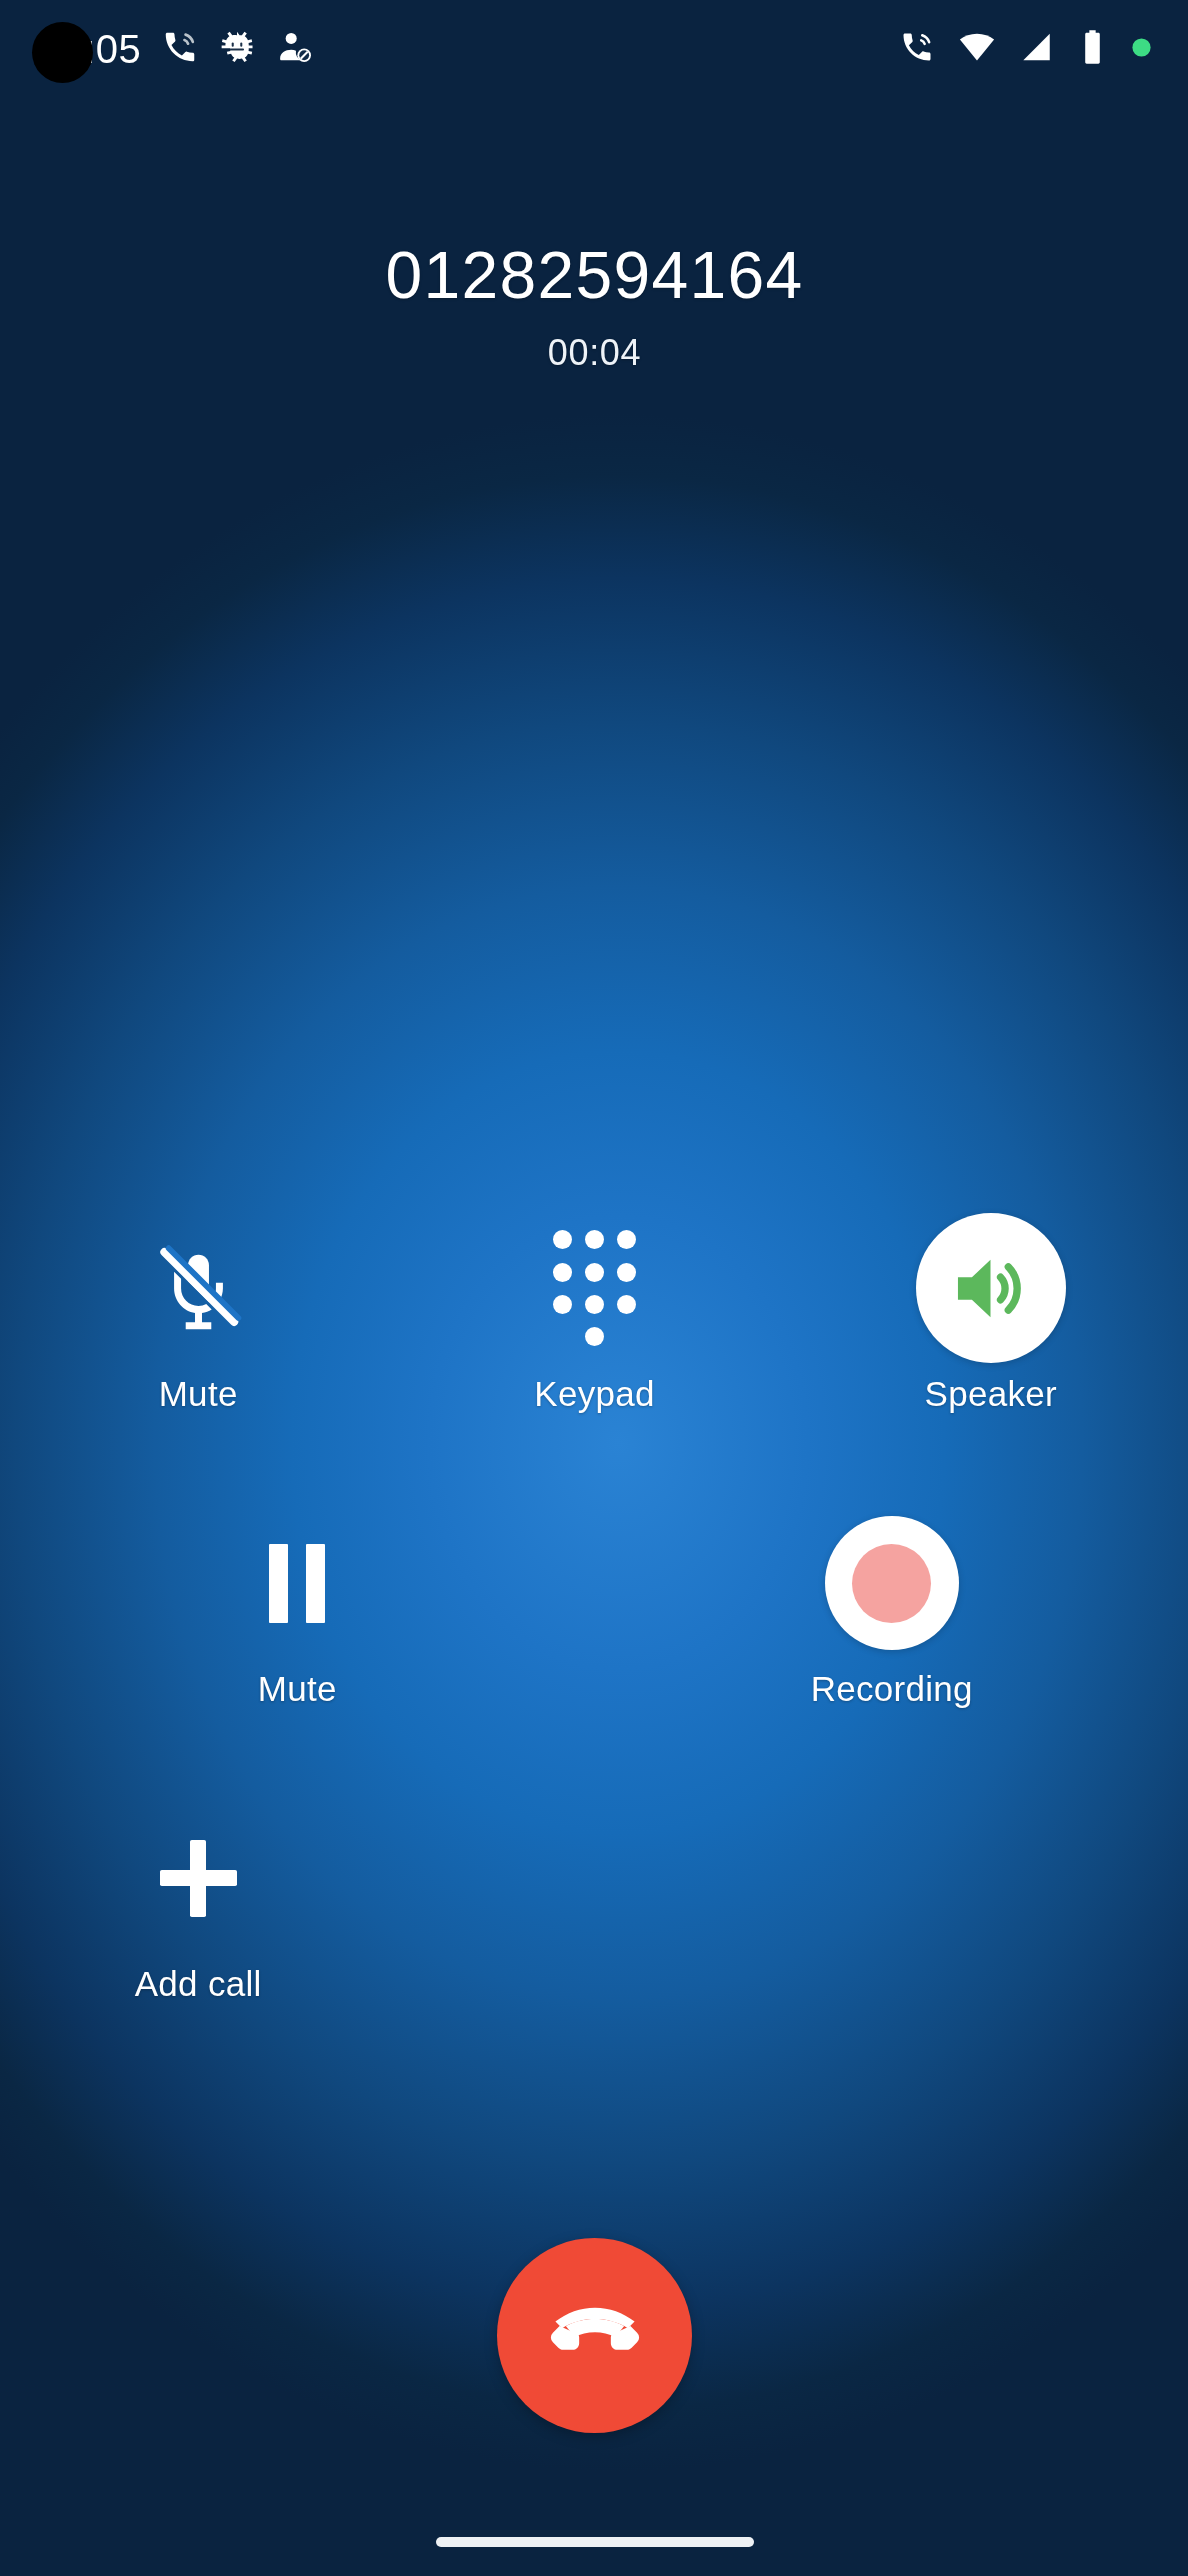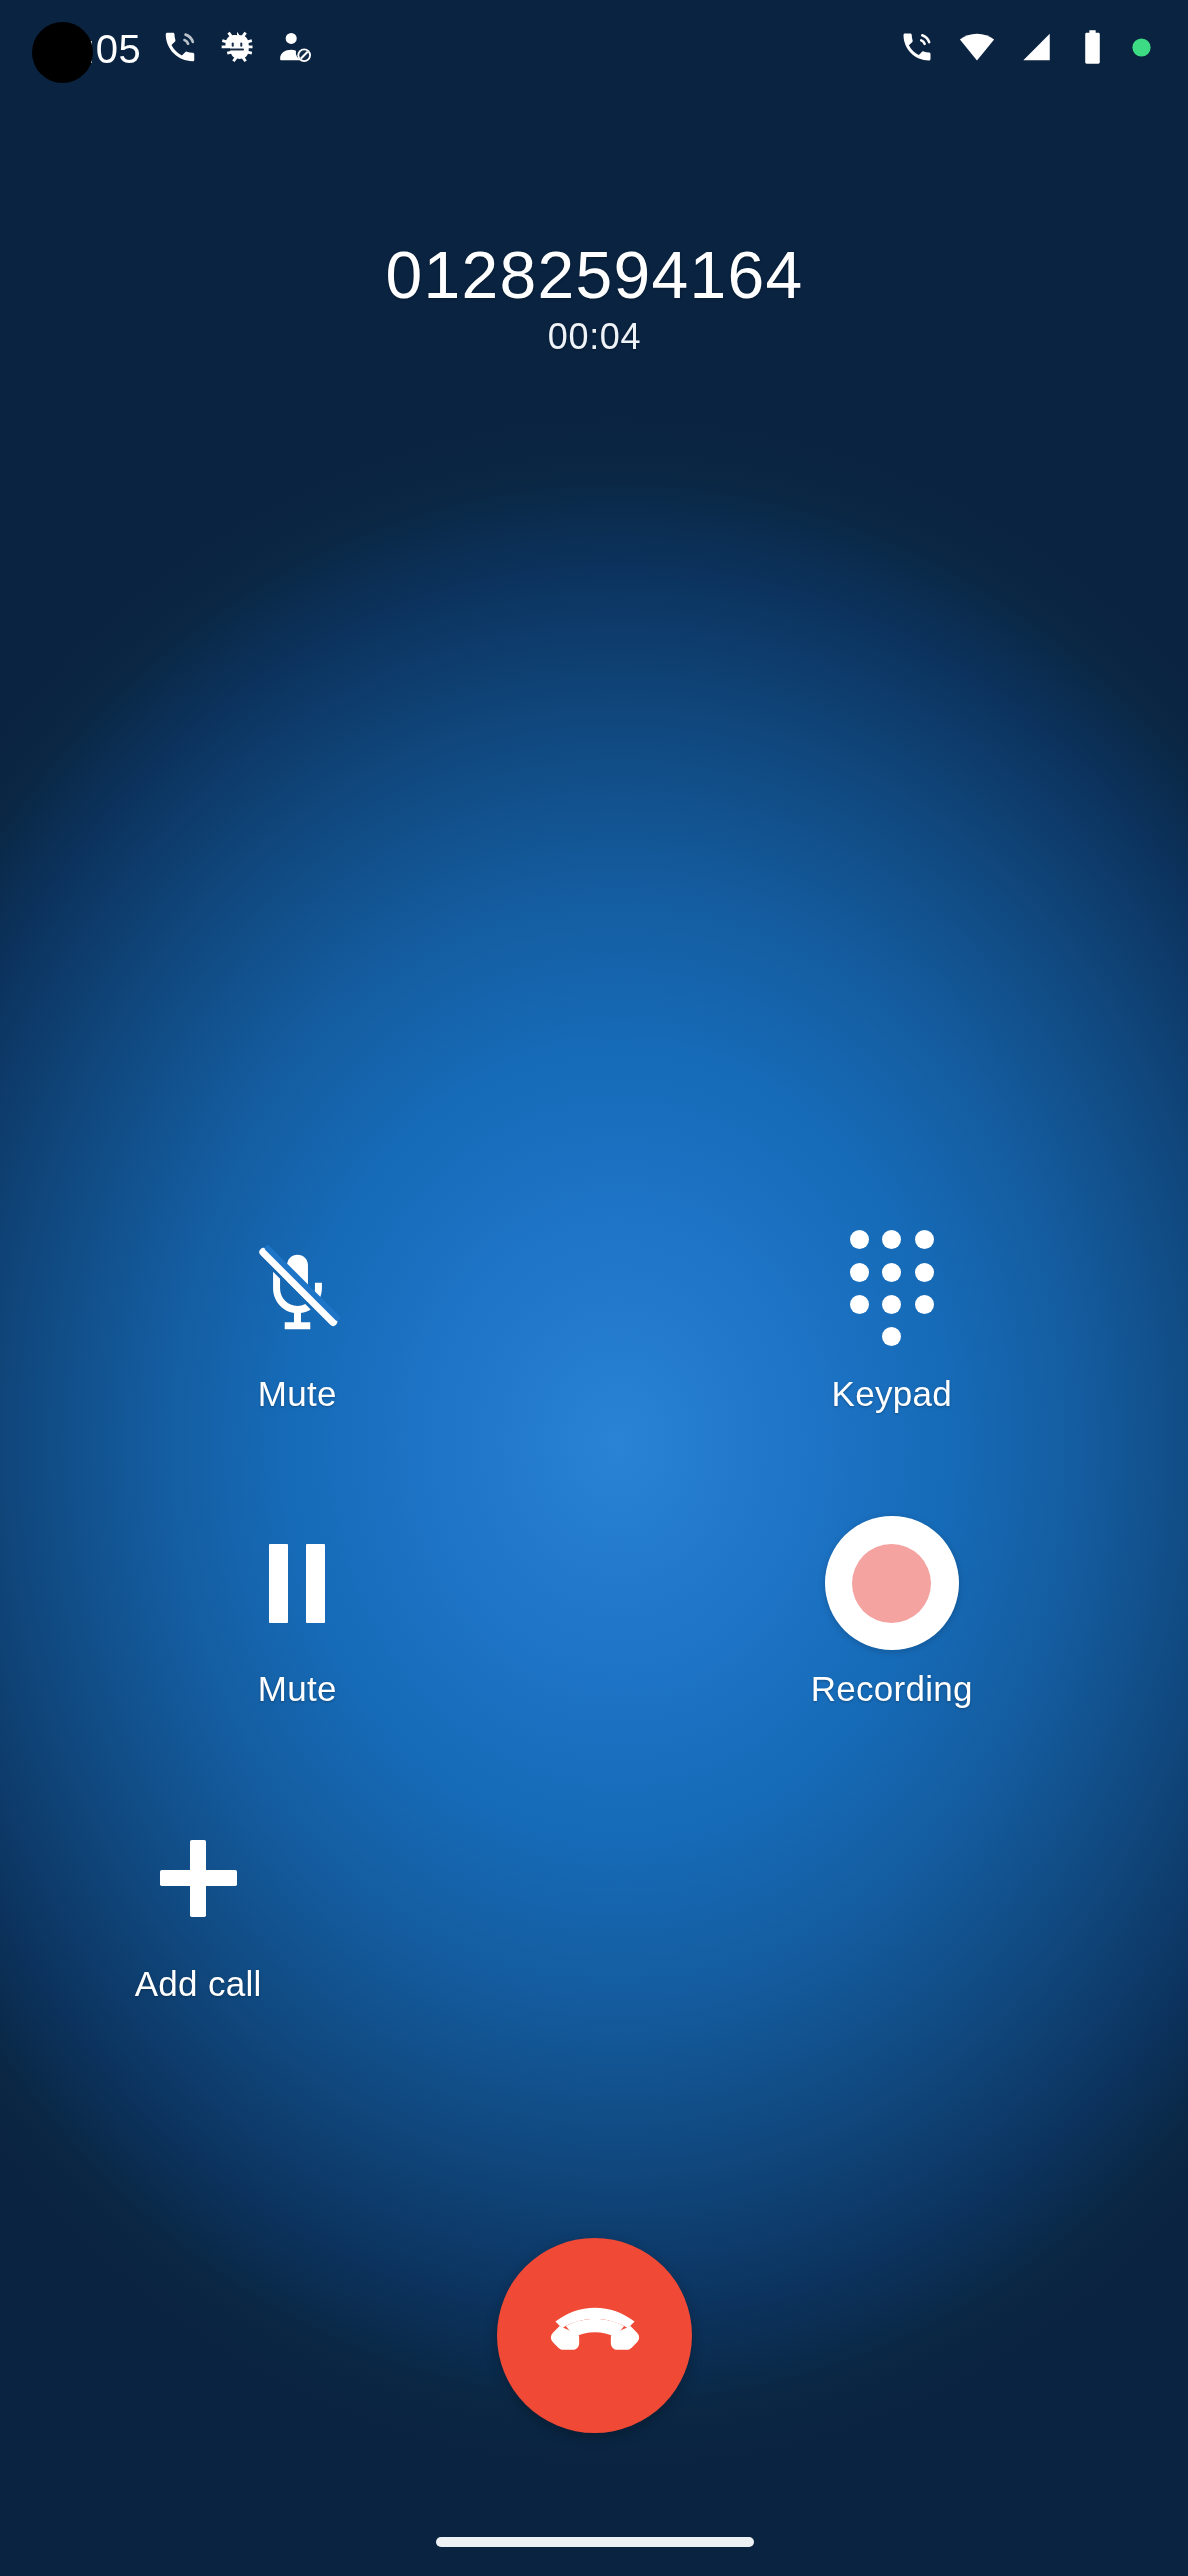--- a/index.html
+++ b/index.html
@@ -89,21 +89,21 @@
   }
   #caller-number {
     color:#ffffff;
     font-size:66px;
     font-weight:400;
     letter-spacing:1.3px;
     line-height:1.08;
     text-shadow:0 0.9px 2.7px rgba(0,0,0,0.25);
   }
   #call-timer {
-    margin-top:5px;
+    margin-top:21px;
     color:#eef3f8;
     font-size:36px;
     font-weight:400;
     letter-spacing:0.7px;
     text-shadow:0 0.9px 2.7px rgba(0,0,0,0.25);
     text-align:center;
   }
 
   
   #controls {
@@ -399,20 +399,32 @@
                 <span class="kp-dot"></span>
             </div>
             <div class="kp-row">
               <span class="kp-dot"></span>
             </div>
           </div>
         </div>
         <div class="ctl-label">Keypad</div>
       </div>
 
+      <div class="ctl-cell">
+        <div class="ctl-glyph">
+          <div class="glyph-circle-active">
+            <svg width="93" height="93" viewBox="0 0 24 24">
+              <path fill="#5cb85c" d="M3.6 9.1h3.6L12 4.6v14.8l-4.8-4.5H3.6V9.1z"></path>
+              <path fill="none" stroke="#5cb85c" stroke-width="1.9" stroke-linecap="round" d="M14.6 9.1a4.2 4.2 0 0 1 0 5.8"></path>
+              <path fill="none" stroke="#5cb85c" stroke-width="1.9" stroke-linecap="round" d="M16.6 6.4a8 8 0 0 1 0 11.2"></path>
+            </svg>
+          </div>
+        </div>
+        <div class="ctl-label">Speaker</div>
+      </div>
     </div>
 
     <div class="ctl-row">
 
       <div class="ctl-cell">
         <div class="ctl-glyph">
           <div class="glyph-hold">
               <span></span>
               <span></span>
             </div>

